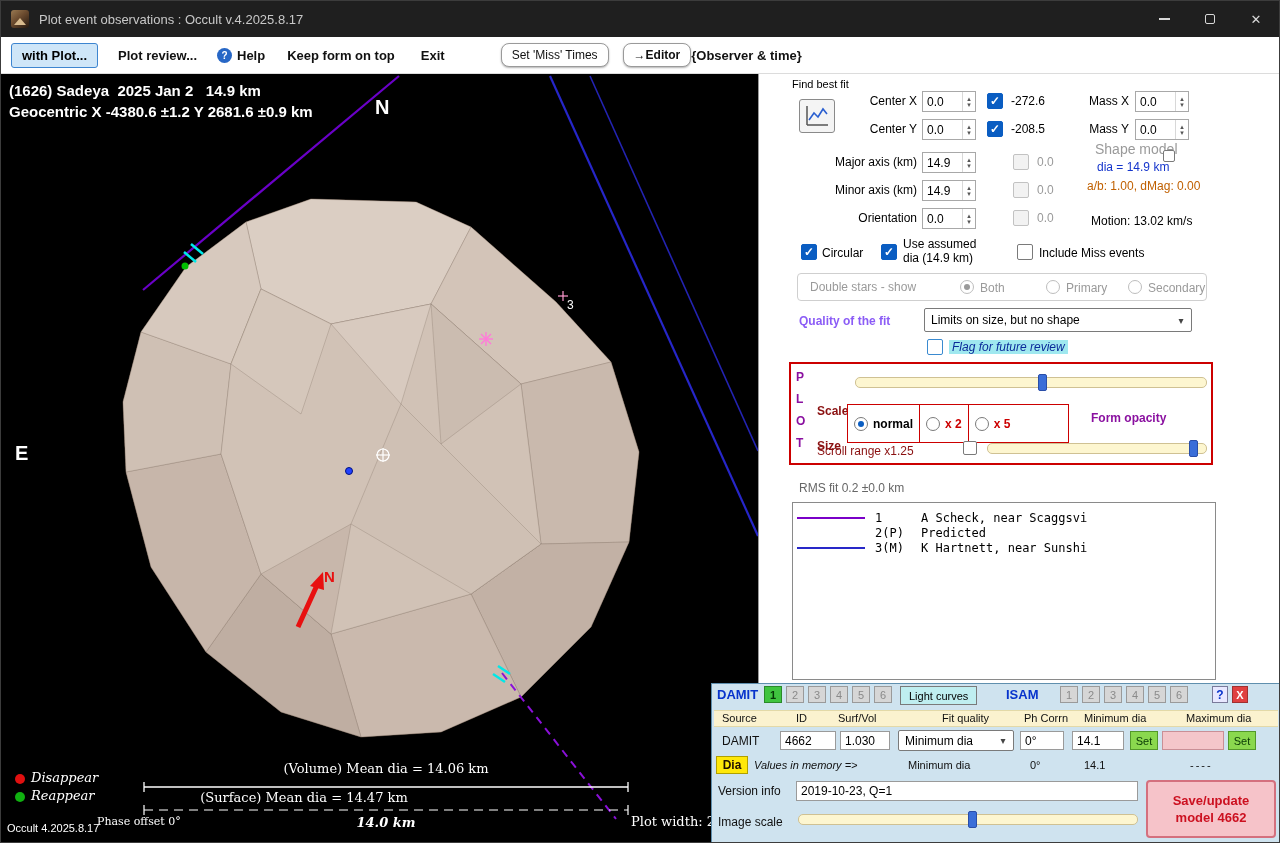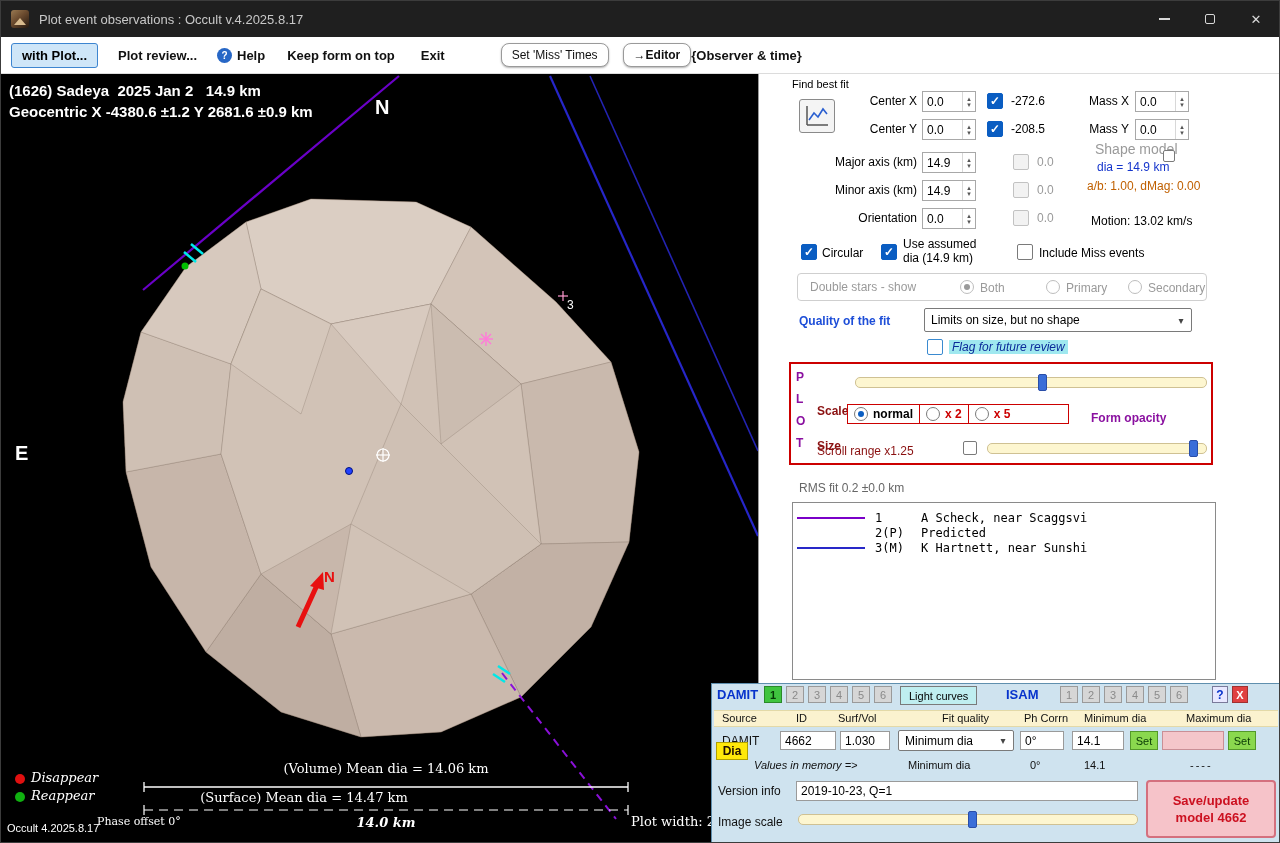--- a/index.html
+++ b/index.html
@@ -55,21 +55,21 @@
   .rad.dis.sel::after{background:#9a9a9a;}
   .slider{position:absolute;height:11px;border:1px solid #cfc193;background:#fdf6d0;border-radius:5px;}
   .slider .thumb{position:absolute;top:-4px;width:9px;height:17px;background:#3a6ed8;border:1px solid #2a4ea8;border-radius:2px;}
   .groupbox{position:absolute;border:1px solid #cfcfcf;border-radius:4px;}
   .dd{position:absolute;height:24px;border:1px solid #7a7a7a;border-radius:2px;background:#fff;display:flex;align-items:center;font-size:12px;}
   .dd .val{flex:1;padding-left:6px;}
   .dd .chev{width:20px;text-align:center;color:#444;font-size:10px;}
   .plotbox{position:absolute;left:30px;top:288px;width:424px;height:103px;border:2px solid #cc0000;background:#fff;}
   .maroon{color:#8a1010;font-weight:700;margin-top:28px;}
   .purple{color:#8a10a0;font-weight:700;}
-  .sizebox{position:absolute;left:56px;top:40px;width:222px;height:20px;border:1px solid #cc0000;display:flex;align-items:flex-end;}
+  .sizebox{position:absolute;left:56px;top:40px;width:222px;height:39px;border:1px solid #cc0000;display:flex;align-items:flex-end;}
   .sizecell{display:flex;align-items:center;height:100%;padding:0 6px;}
   .vdiv{width:1px;height:100%;background:#cc0000;}
   .redtxt{color:#cc0000;}
   .listbox{position:absolute;left:33px;top:428px;width:424px;height:178px;background:#fff;border:1px solid #8a8a8a;font-family:"DejaVu Sans Mono","Liberation Mono",monospace;font-size:12px;padding:7px 4px;}
   .obs-row{display:flex;align-items:center;height:15px;color:#000;}
   .obs-sw{width:78px;display:flex;align-items:center;}
   .obs-sw i{display:block;width:68px;height:2px;}
   .obs-num{width:46px;white-space:pre;}
 
   
@@ -326,21 +326,21 @@
       <div class="groupbox" style="left:38px;top:199px;width:410px;height:28px">
         <div class="lbl gray" style="left:12px;top:6px">Double stars - show</div>
         <span class="rad sel dis" style="position:absolute;left:162px;top:6px"></span>
         <div class="lbl gray" style="left:182px;top:7px">Both</div>
         <span class="rad dis" style="position:absolute;left:248px;top:6px"></span>
         <div class="lbl gray" style="left:268px;top:7px">Primary</div>
         <span class="rad dis" style="position:absolute;left:330px;top:6px"></span>
         <div class="lbl gray" style="left:350px;top:7px">Secondary</div>
       </div>
 
-      <div class="lbl b" style="left:40px;top:240px;color:#1d4ed8;font-weight:700">Quality of the fit</div>
+      <div class="lbl b" style="left:40px;top:240px;color:#8b5cf6;font-weight:700">Quality of the fit</div>
       <div class="dd" style="left:165px;top:234px;width:268px">
         <span class="val">Limits on size, but no shape</span>
         <span class="chev">▾</span>
       </div>
       <span class="cb" style="left:168px;top:265px;border-color:#3a8ad0"></span>
       <div class="lbl" style="left:190px;top:266px;font-style:italic;background:#9fe8ef;color:#0a2a99;padding:0 3px">Flag for future review</div>
 
       <div class="plotbox">
         <div class="lbl purple" style="left:5px;top:6px">P</div>
         <div class="lbl purple" style="left:5px;top:28px">L</div>
@@ -434,21 +434,21 @@
       <div class="dd" style="left:186px;top:46px;width:116px;height:21px">
         <span class="val">Minimum dia</span>
         <span class="chev">▾</span>
       </div>
       <div class="field" style="left:308px;top:47px;width:44px">0°</div>
       <div class="field" style="left:360px;top:47px;width:52px">14.1</div>
       <div class="setbtn" style="left:418px;top:47px">Set</div>
       <div class="pinkfield" style="left:450px;top:47px;width:62px"></div>
       <div class="setbtn" style="left:516px;top:47px">Set</div>
 
-      <div class="diabtn" style="left:4px;top:58px">Dia</div>
+      <div class="diabtn" style="left:4px;top:72px">Dia</div>
       <div class="dm-t" style="left:42px;top:75px;font-style:italic;font-size:11px">Values in memory =&gt;</div>
       <div class="dm-t" style="left:196px;top:75px;font-size:11px">Minimum dia</div>
       <div class="dm-t" style="left:318px;top:75px;font-size:11px">0°</div>
       <div class="dm-t" style="left:372px;top:75px;font-size:11px">14.1</div>
       <div class="dm-t" style="left:478px;top:75px;font-size:11px;letter-spacing:2px">----</div>
 
       <div class="dm-t" style="left:6px;top:100px">Version info</div>
       <input class="txtfield" style="left: 84px; top: 97px; width: 342px;" readonly="" value="2019-10-23, Q=1">
       <div class="savebtn">
         <span>Save/update</span>

